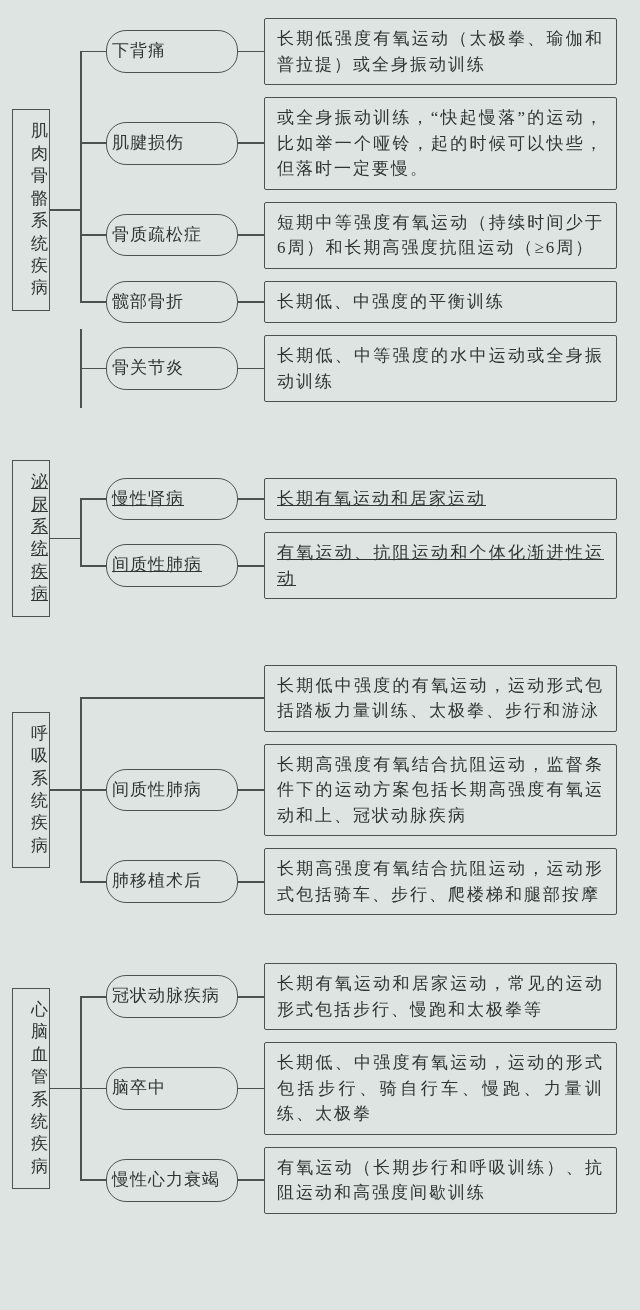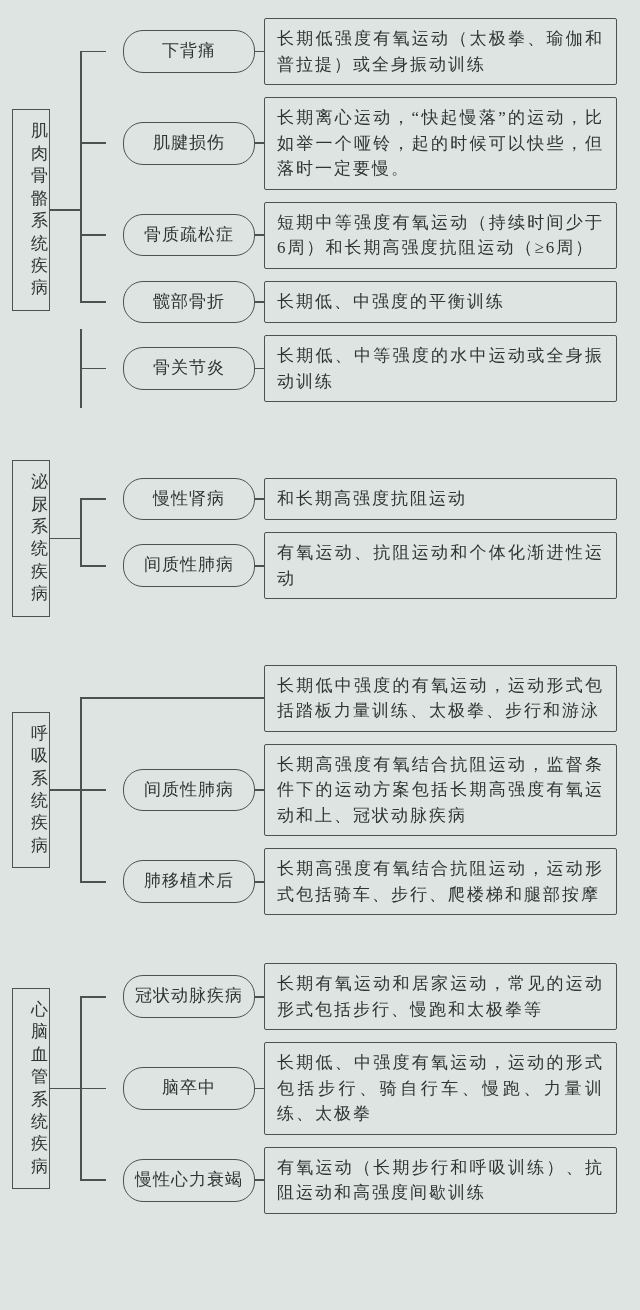--- a/index.html
+++ b/index.html
@@ -17,21 +17,21 @@
     font-family: "Liberation Serif", "DejaVu Serif", serif;
     padding: 12px 23px 0 12px;
     overflow: hidden;
   }
   .section {
     display: flex;
     align-items: center;
   }
   .section + .section { margin-top: 0; }
   #sec-0 { margin-bottom: 52px; }
-  #sec-1 { margin-bottom: 42px; }
+  #sec-1 { margin-bottom: 42px; text-decoration: underline; }
   #sec-2 { margin-bottom: 36px; }
 
   .sysbox {
     flex: none;
     width: 35px;
     border: 1.5px solid var(--line);
     background: transparent;
     padding: 10px 18px;
     text-align: center;
     font-size: 17px;
@@ -70,25 +70,23 @@
     width: 26px;
     height: 1.7px;
     background: var(--line);
   }
   .disease {
     flex: none;
     width: 132px;
     border: 1.5px solid var(--line);
     border-radius: 20px;
     padding: 8px 5px;
-    text-align: center;
     font-size: 17px;
     line-height: 1.45;
     letter-spacing: 1px;
-    margin-left: 17px;
   }
   .hline {
     flex: 1;
     height: 1.7px;
     background: var(--line);
   }
   .treat {
     flex: none;
     width: 353px;
     border: 1.5px solid var(--line);
@@ -116,21 +114,21 @@
       <span class="hline"></span>
       <div class="treat">长期低强度有氧运动（太极拳、瑜伽和普拉提）或全身振动训练</div>
     </div>
 
     <div class="row">
       <span class="trunk t"></span>
       <span class="trunk b"></span>
       <span class="stub"></span>
       <div class="disease">肌腱损伤</div>
       <span class="hline"></span>
-      <div class="treat">长期离心运动，“快起慢落”的运动，比如举一个哑铃，起的时候可以快些，但落时一定要慢。</div>
+      <div class="treat">或全身振动训练，“快起慢落”的运动，比如举一个哑铃，起的时候可以快些，但落时一定要慢。</div>
     </div>
 
     <div class="row">
       <span class="trunk t"></span>
       <span class="trunk b"></span>
       <span class="stub"></span>
       <div class="disease">骨质疏松症</div>
       <span class="hline"></span>
       <div class="treat">短期中等强度有氧运动（持续时间少于6周）和长期高强度抗阻运动（≥6周）</div>
     </div>
@@ -160,21 +158,21 @@
   <div class="sysbox">泌尿系统疾病</div>
   <span class="sys-stub"></span>
   <div class="rows">
 
     <div class="row first">
 
       <span class="trunk b"></span>
       <span class="stub"></span>
       <div class="disease">慢性肾病</div>
       <span class="hline"></span>
-      <div class="treat">和长期高强度抗阻运动</div>
+      <div class="treat">长期有氧运动和居家运动</div>
     </div>
 
     <div class="row last">
       <span class="trunk t"></span>
 
       <span class="stub"></span>
       <div class="disease">间质性肺病</div>
       <span class="hline"></span>
       <div class="treat">有氧运动、抗阻运动和个体化渐进性运动</div>
     </div>

